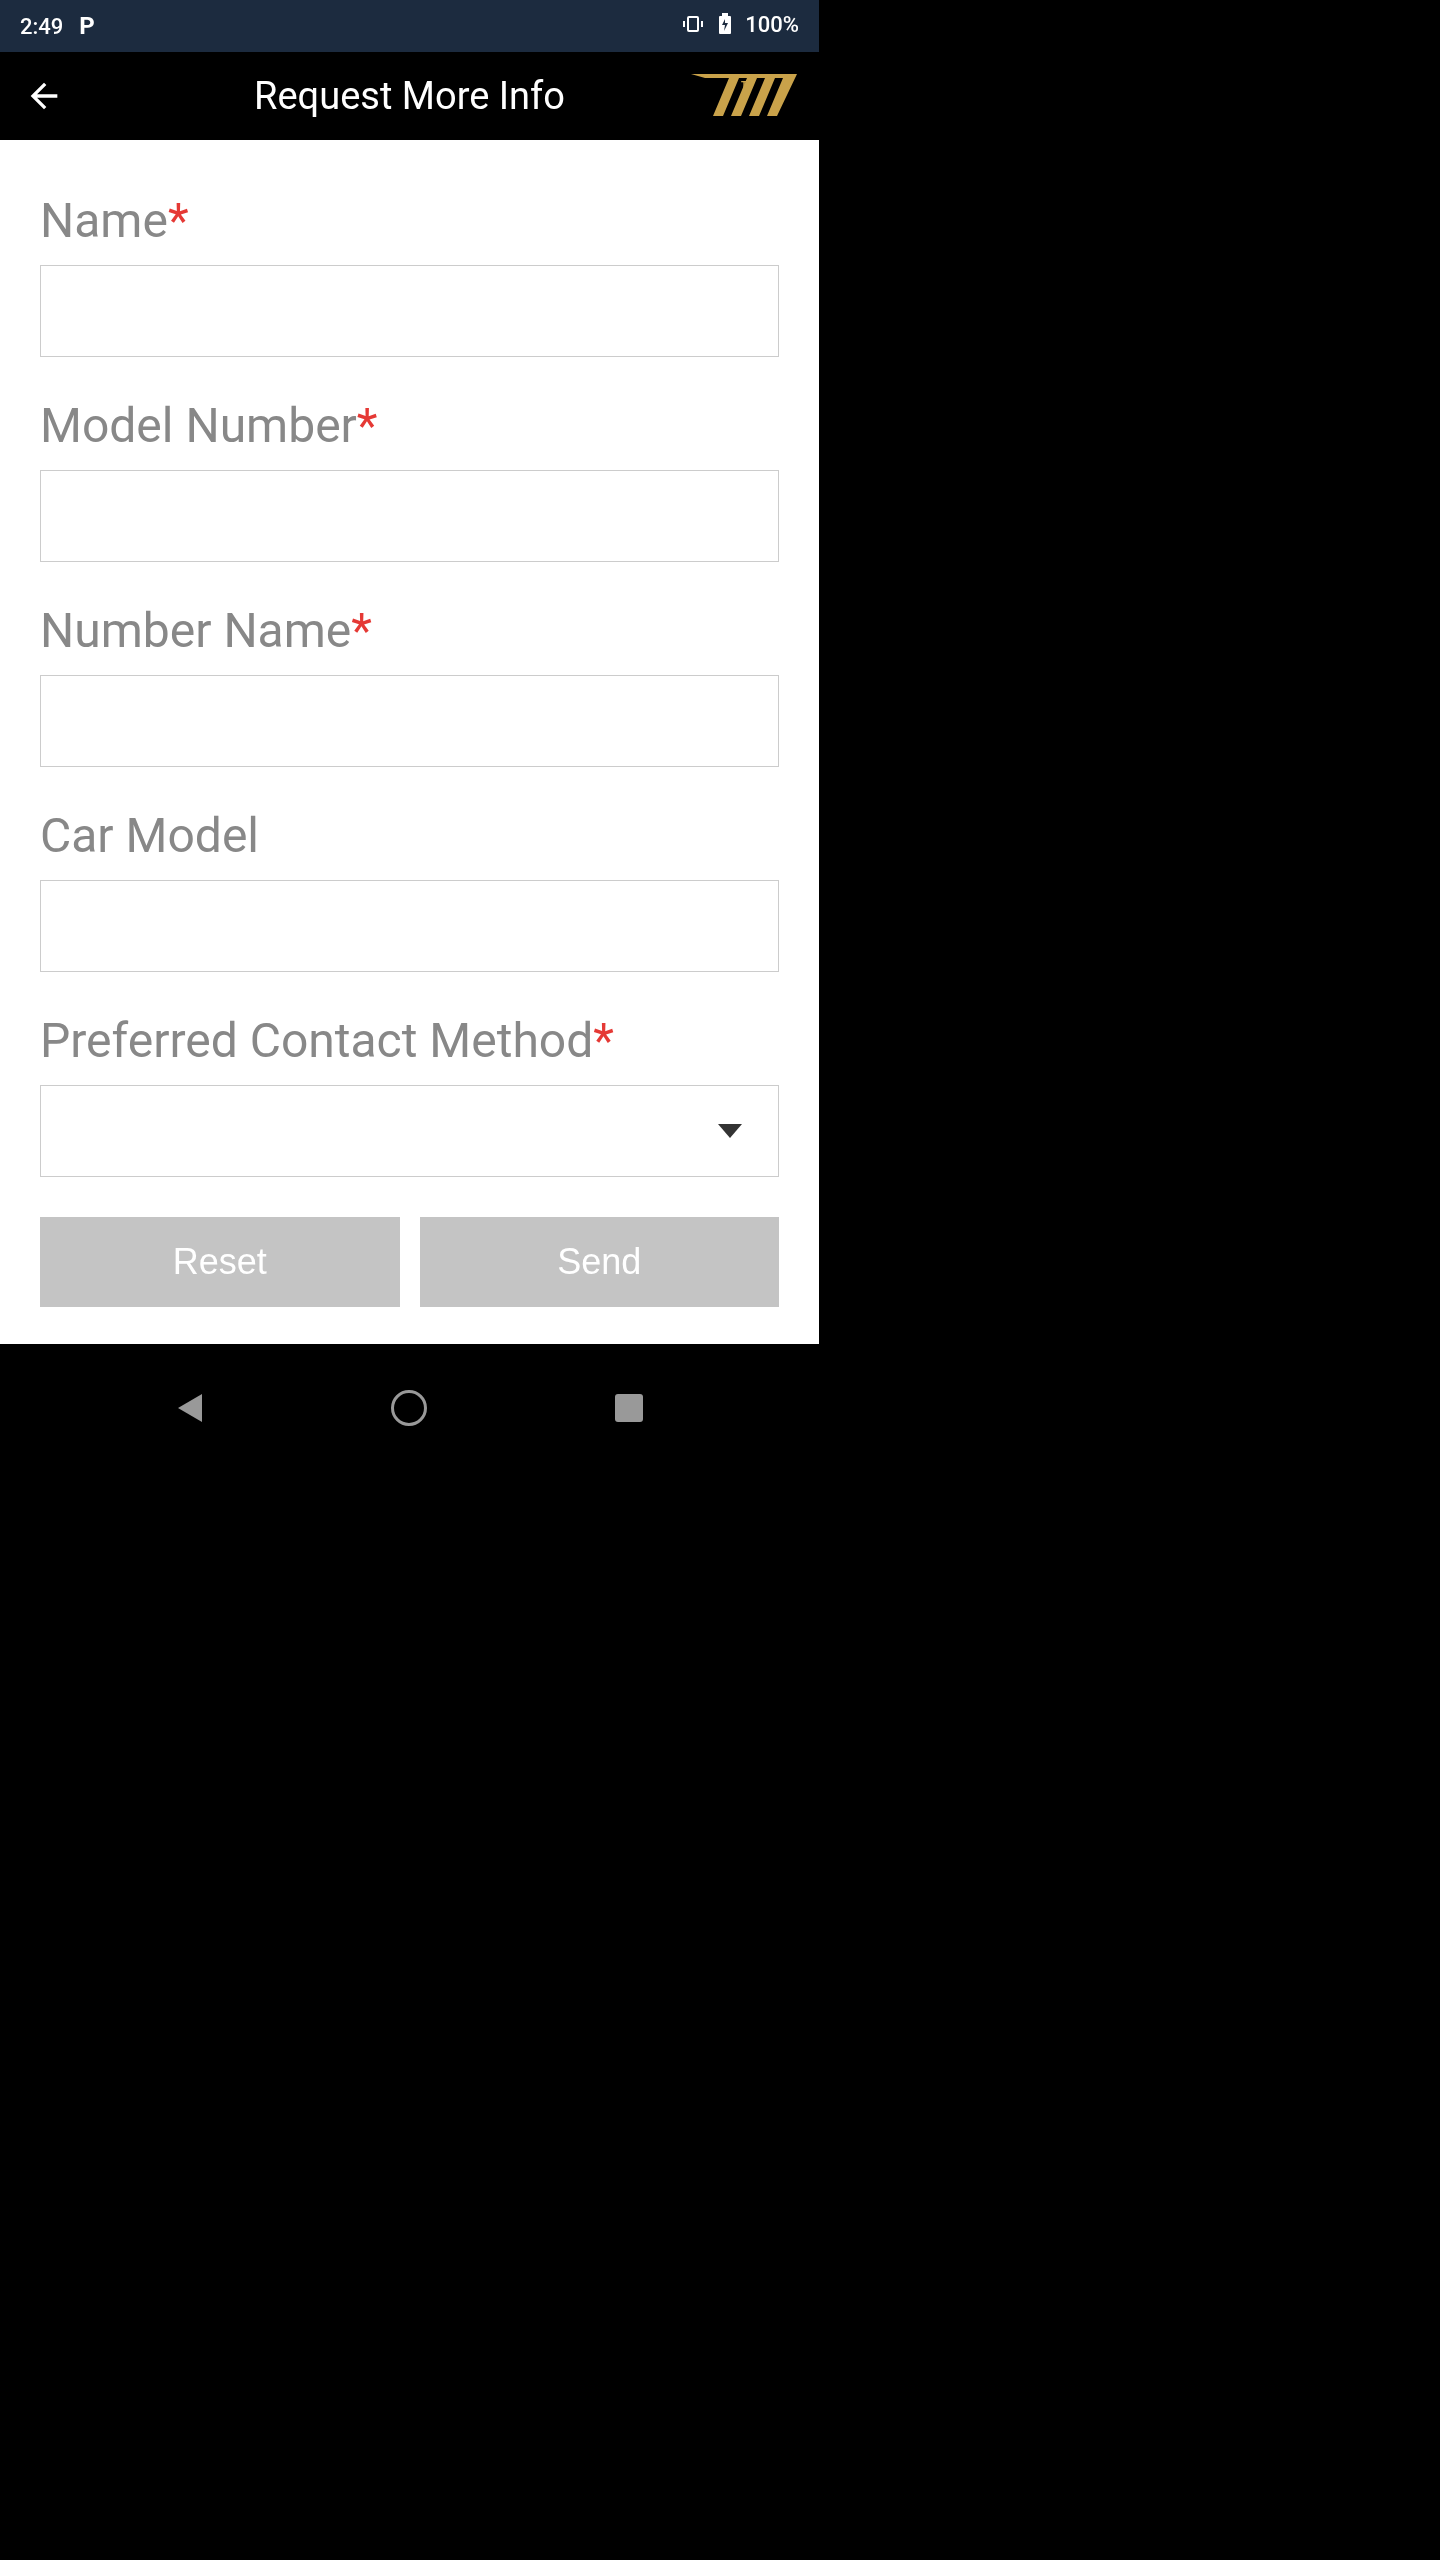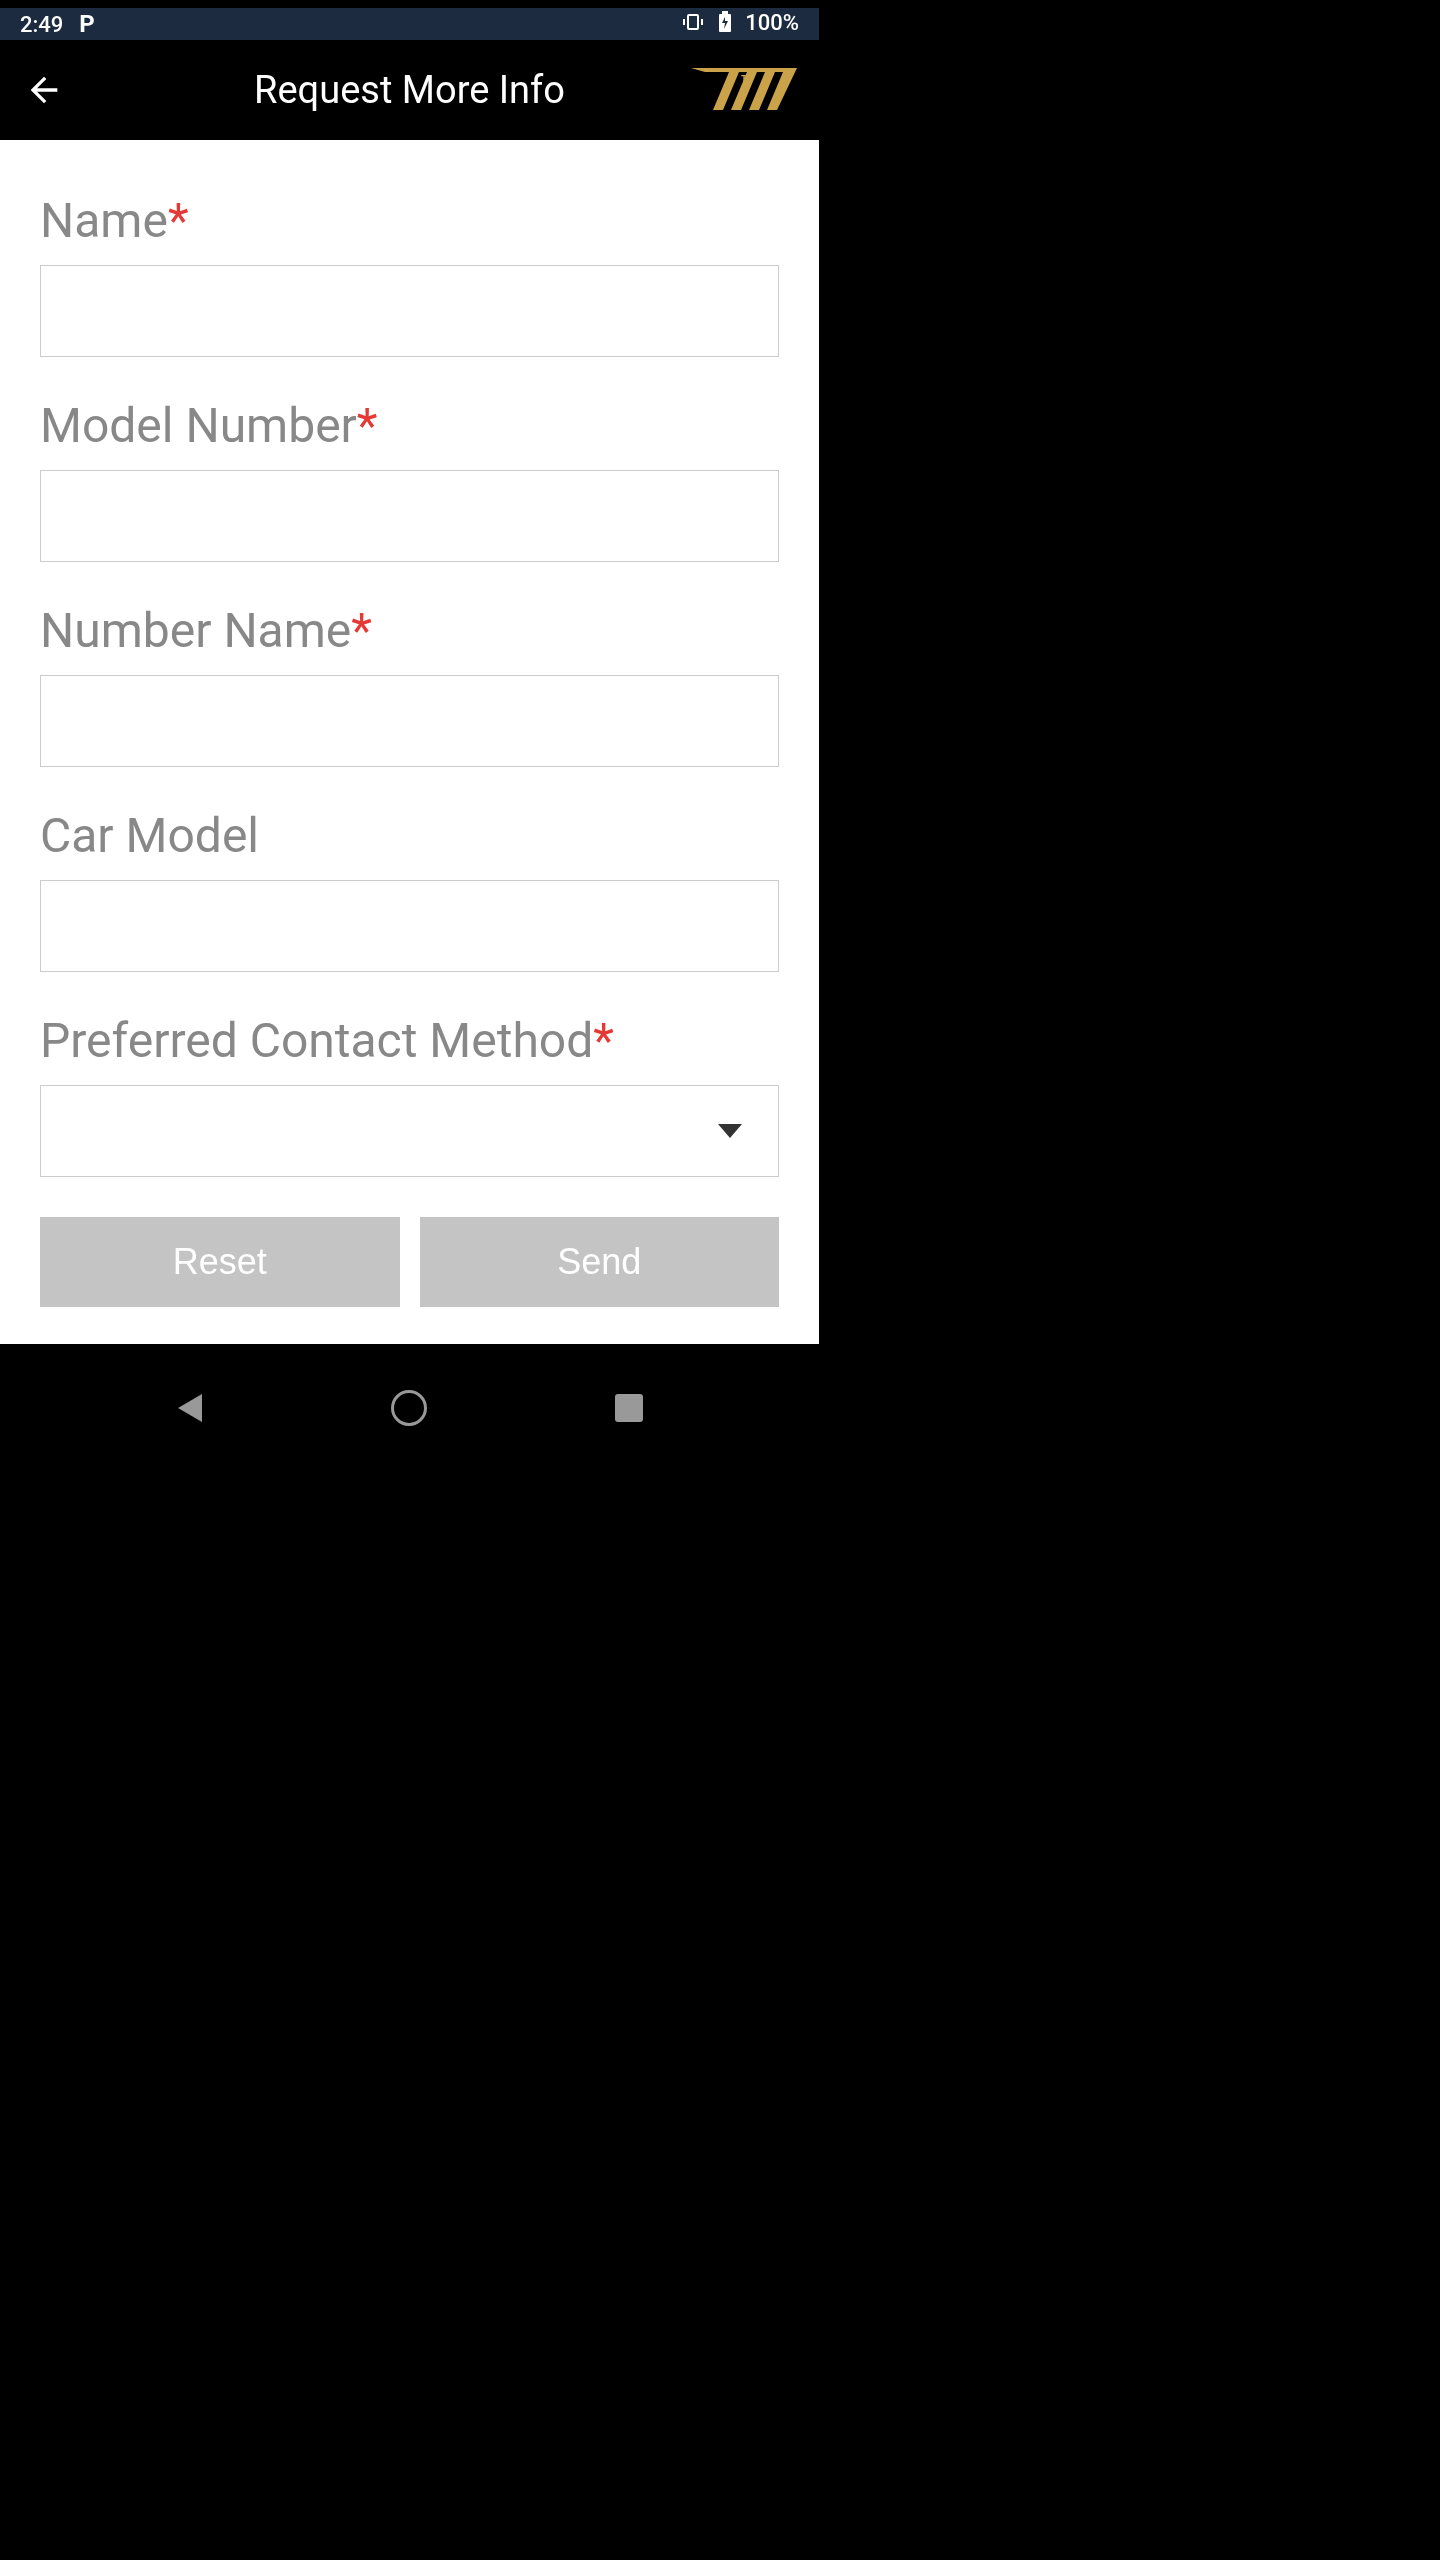--- a/index.html
+++ b/index.html
@@ -9,46 +9,45 @@
     }
     body {
       width: 819px;
       height: 1456px;
       font-family: -apple-system, BlinkMacSystemFont, 'Segoe UI', Roboto, sans-serif;
       background: #000;
       display: flex;
       flex-direction: column;
     }
     .status-bar {
-      height: 32px;
+      height: 52px;
       background: #1c2b3f;
       display: flex;
       align-items: center;
       justify-content: space-between;
       padding: 0 20px;
       color: #fff;
       font-size: 22px;
       font-weight: 500;
-      margin-top: 8px;
     }
     .status-left {
       display: flex;
       align-items: center;
       gap: 16px;
     }
     .status-right {
       display: flex;
       gap: 12px;
     }
     .p-icon {
       font-weight: bold;
       font-size: 24px;
     }
     .app-bar {
-      height: 100px;
+      height: 88px;
       background: #000;
       display: flex;
       align-items: center;
       padding: 0 20px;
       position: relative;
     }
     .back-arrow {
       width: 48px;
       height: 48px;
       display: flex;

